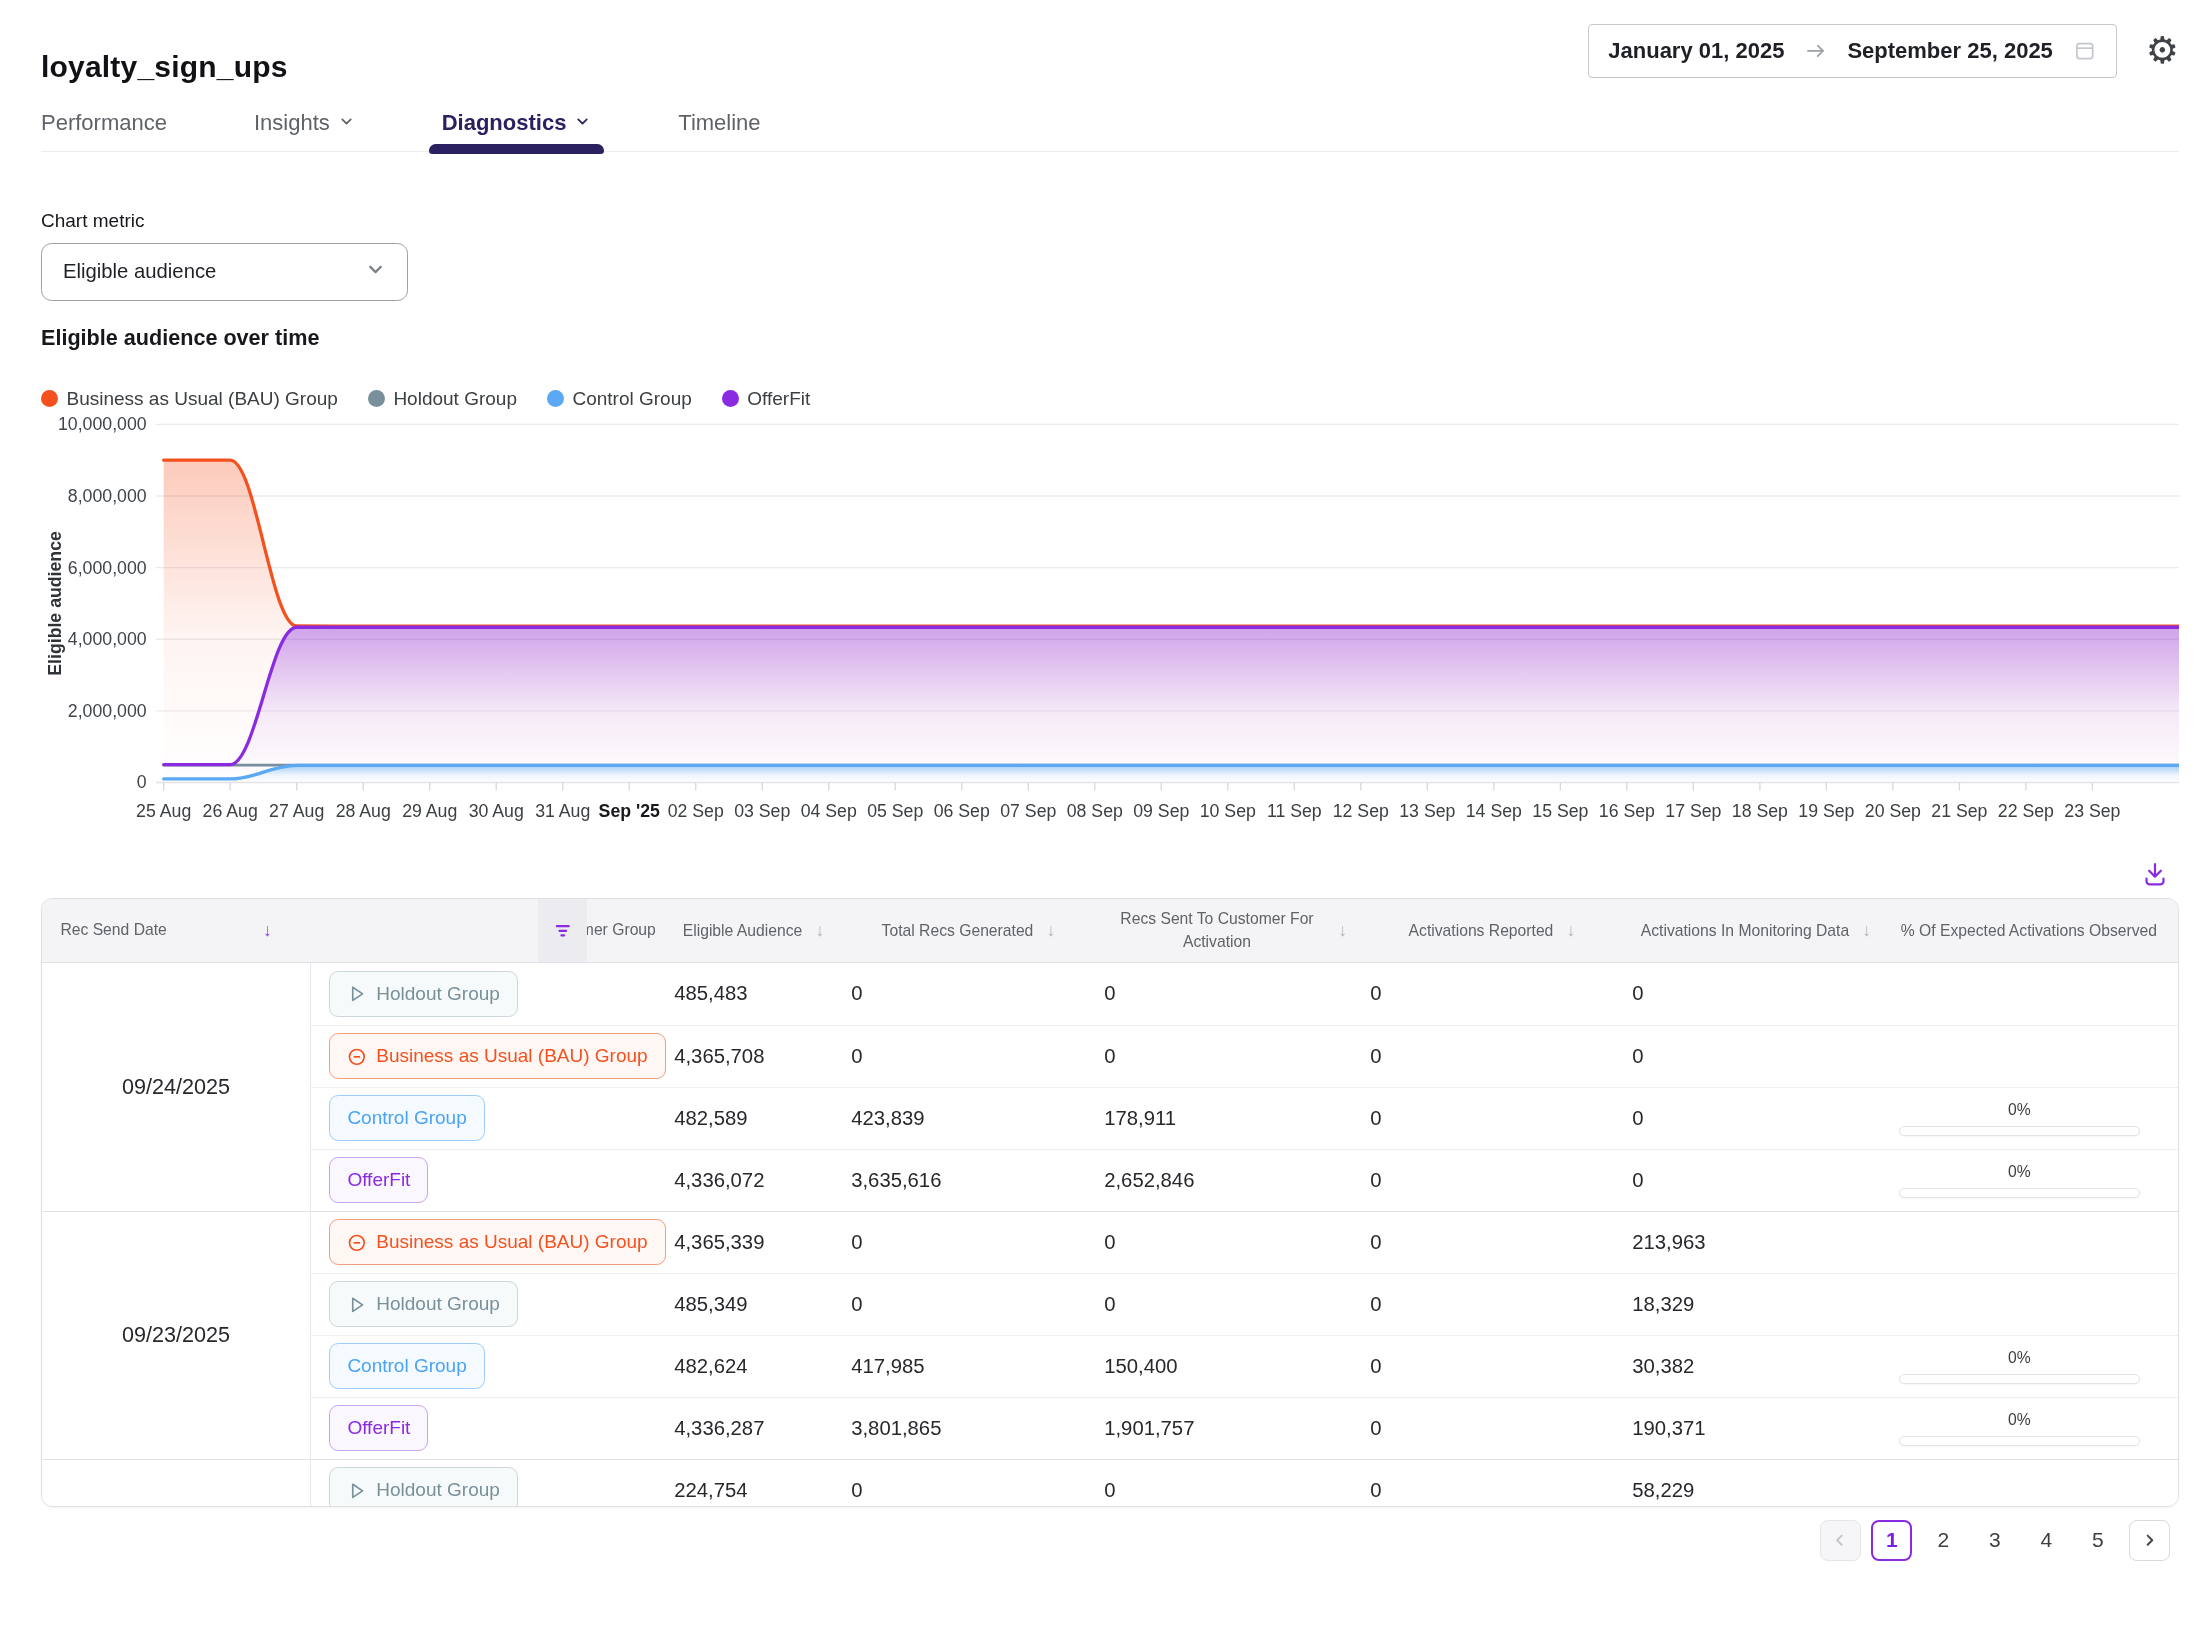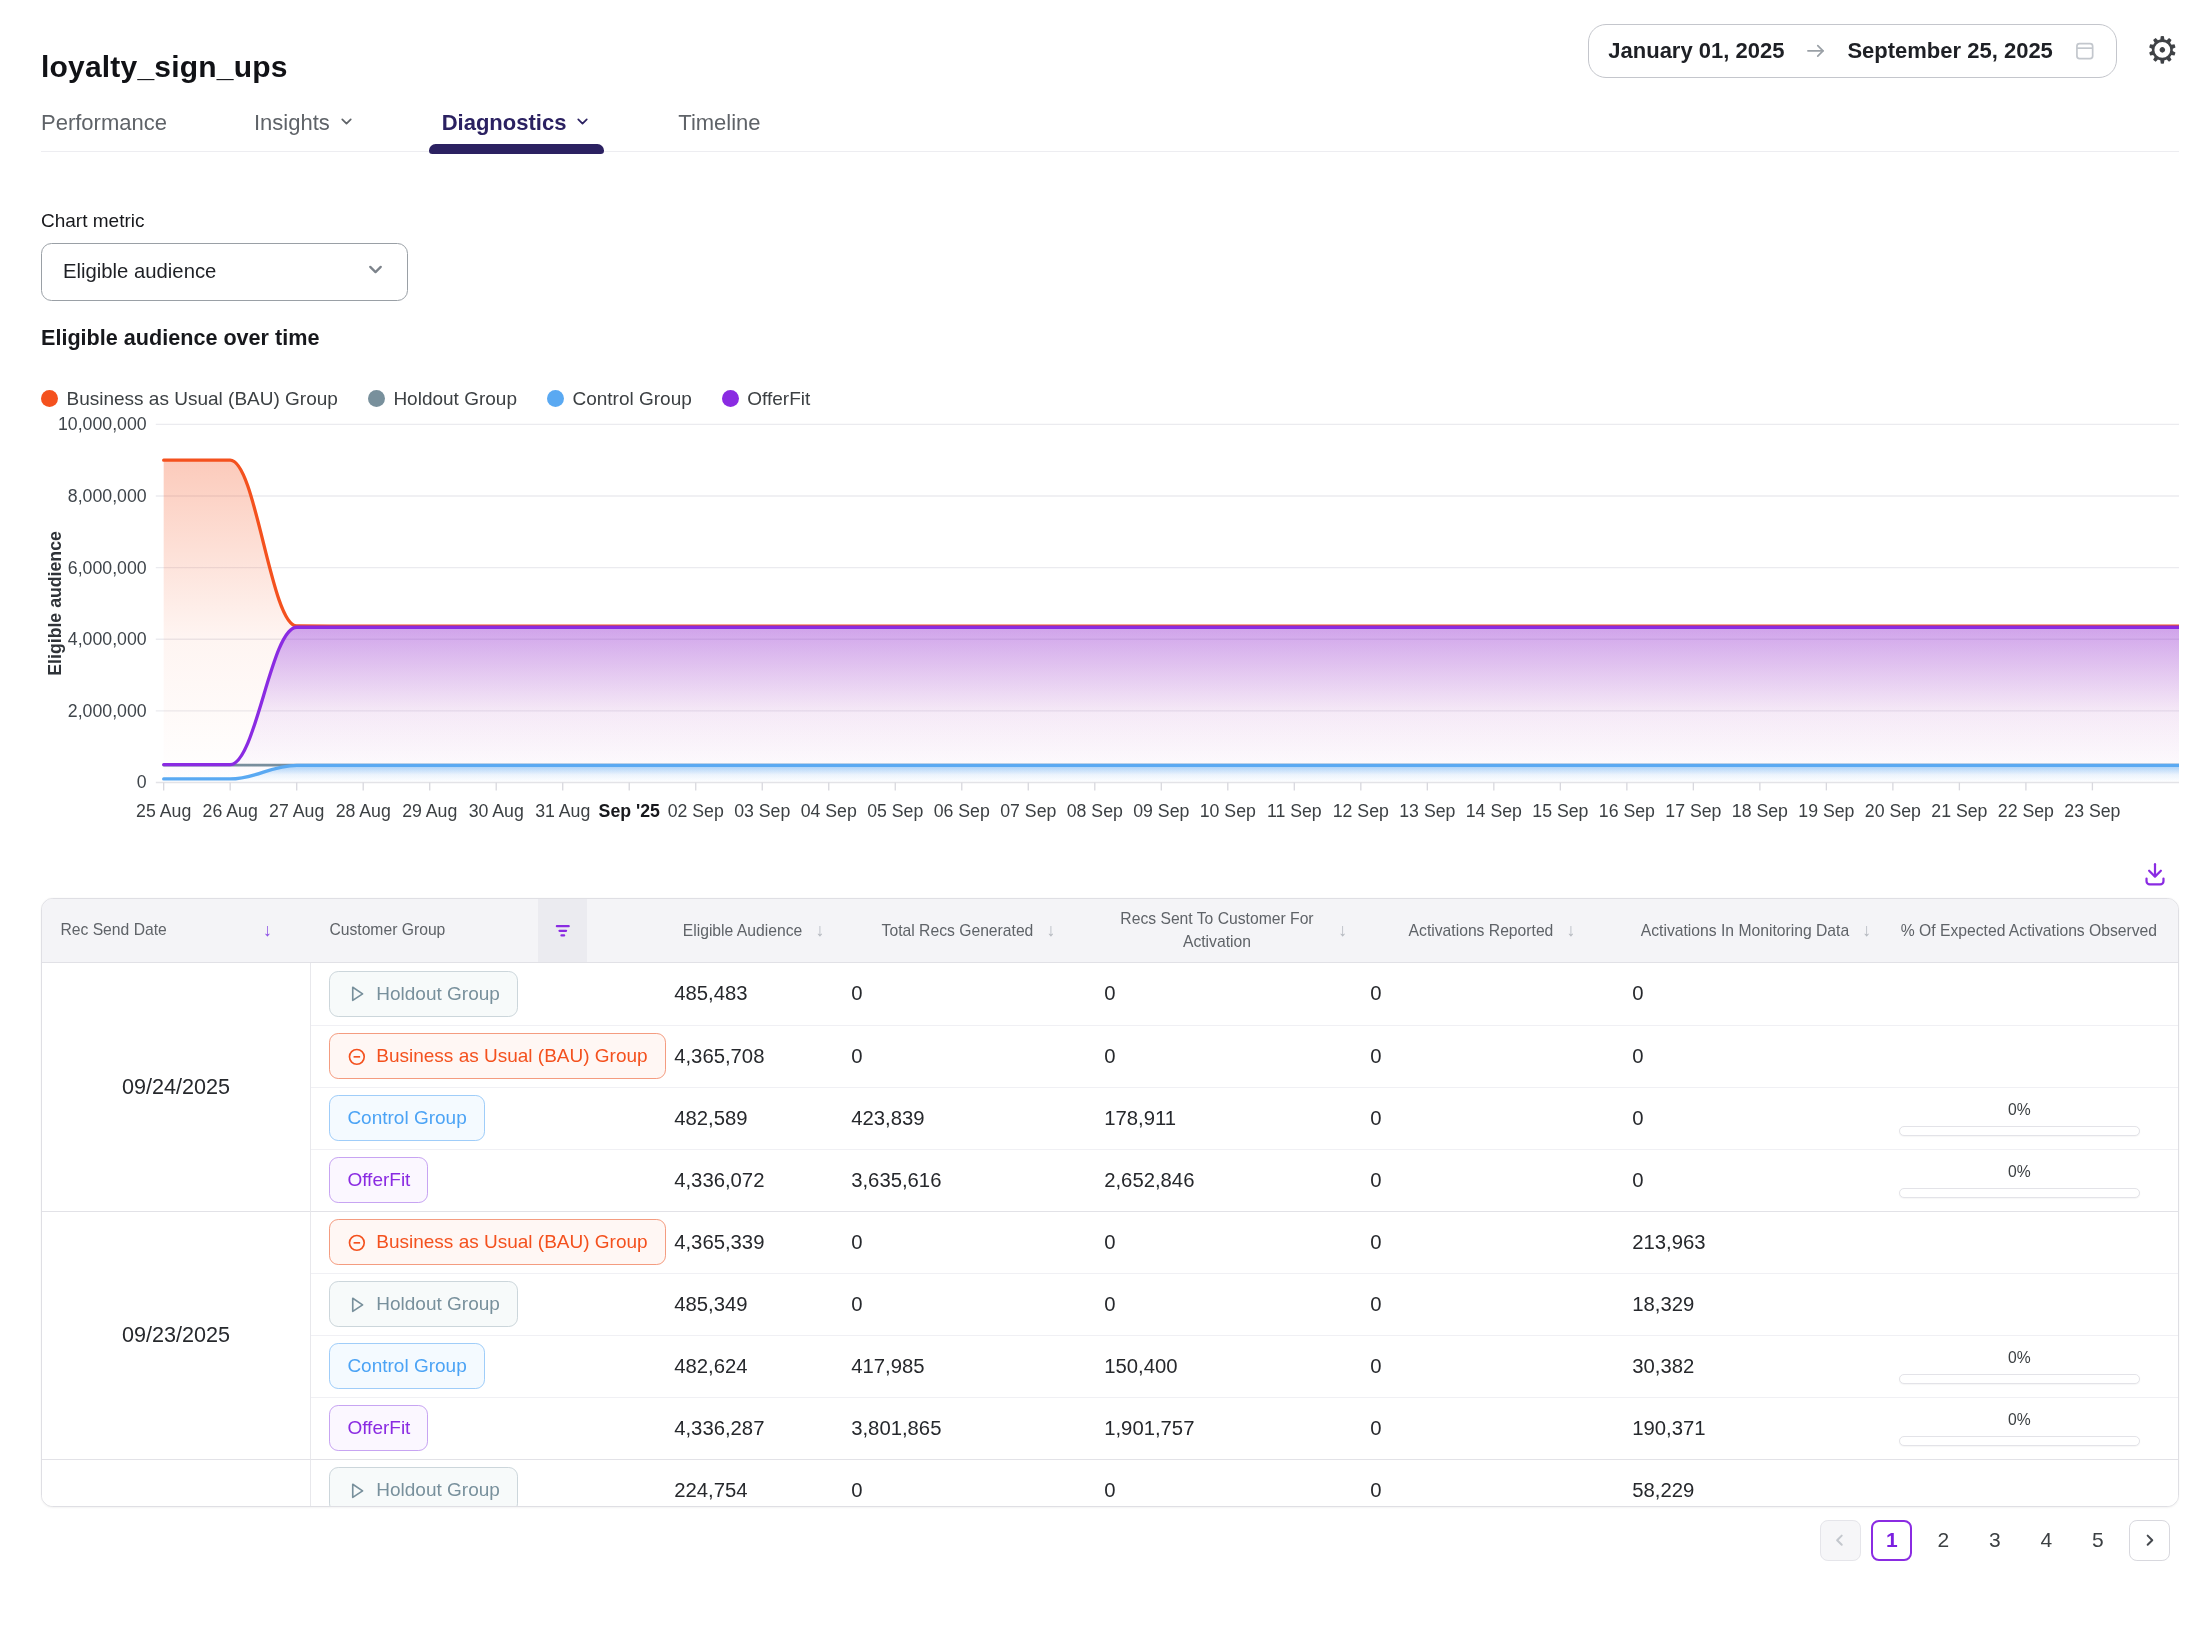--- a/index.html
+++ b/index.html
@@ -6,21 +6,21 @@
   body{
     width:2205px;height:1648px;box-sizing:border-box;
     padding:23.6px 26px 0 41px;overflow:hidden;
     font-family:"Liberation Sans",sans-serif;color:#202124;
   }
   
   .top{display:flex;justify-content:space-between;align-items:flex-start;}
   .page-title{font-size:30px;font-weight:bold;color:#111216;letter-spacing:0.2px;margin-top:26px;}
   .top-right{display:flex;align-items:center;gap:29px;}
   .date-picker{
-    display:flex;align-items:center;gap:19.7px;border:1.3px solid #c4c6cc;border-radius:18px;
+    display:flex;align-items:center;gap:19.7px;border:1.3px solid #c4c6cc;border-radius:4px;
     padding:13px 19.7px;font-size:22px;font-weight:bold;color:#1e2025;background:#fff;
   }
   .dp-arrow{display:flex;align-items:center;}
   .cal-icon{display:flex;align-items:center;}
   .gear{font-size:37px;color:#3f4246;line-height:1;cursor:pointer;}
   
   .tabs{display:flex;gap:87px;margin-top:26px;border-bottom:1.3px solid #ededf1;padding-bottom:15.7px;}
   .tab{display:flex;align-items:center;gap:7.9px;font-size:22px;color:#5f6368;position:relative;cursor:pointer;}
   .tab.active{color:#2b2161;font-weight:bold;}
   .tab.active::after{
@@ -47,21 +47,21 @@
   
   .tbl-wrap{
     margin-top:9.2px;border:1.3px solid #dfdfe4;border-radius:11.8px;overflow:hidden;
     height:607px;box-shadow:0 0.7px 2px rgba(0,0,0,.05);background:#fff;
   }
   table{width:100%;border-collapse:separate;border-spacing:0;table-layout:fixed;}
   thead th{
     background:#f4f4f7;border-bottom:1.3px solid #e1e1e6;font-weight:normal;color:#5f6368;
     font-size:15.7px;height:64px;padding:0 9.2px;box-sizing:border-box;position:relative;
   }
-  th.h-left{text-align:left;padding-left:18.4px;}
+  th.h-left{text-align:right;padding-left:18.4px;}
   th.h-center{text-align:center;}
   th.h-right{text-align:center;padding-right:18.4px;line-height:1.5;}
   .th-flex{display:flex;align-items:center;}
   .th-cflex{display:flex;align-items:center;justify-content:center;gap:6.6px;}
   .h-label-wrap{max-width:216px;line-height:1.5;text-align:center;}
   .sort-arrow{font-size:17.7px;margin-left:6.6px;}
   .sort-purple{color:#8e53e6;}
   .sort-gray{color:#b6bac1;}
   .filter-band{
     position:absolute;left:227px;top:0;bottom:0;width:49px;background:#ebebf0;

